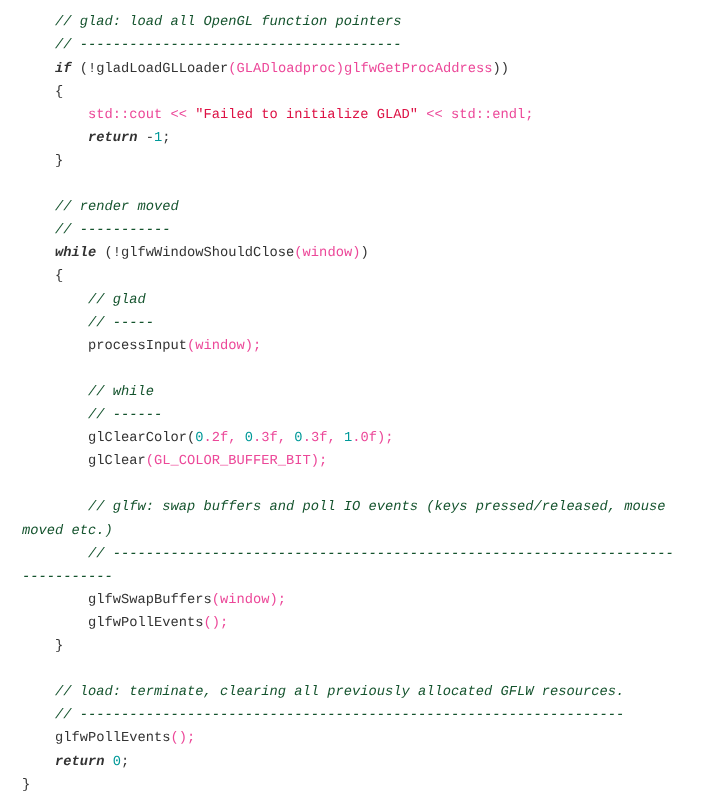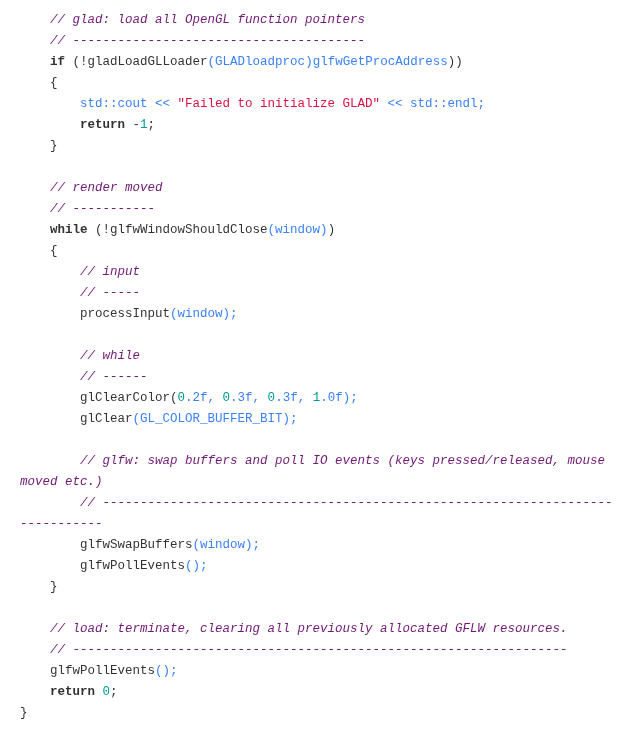--- a/index.html
+++ b/index.html
@@ -9,44 +9,44 @@
       font-family: Menlo, Monaco, Consolas, "Courier New", monospace;
       font-size: 12.5px;
       line-height: 21px;
       color: #333333;
     }
     .code-block {
       padding: 10px 20px 10px 20px;
       white-space: pre-wrap;
       word-break: break-word;
     }
-    .comment { color: #701a75; font-style: italic; }
-    .keyword { font-weight: bold; }
+    .comment { color: #14532d; font-style: italic; }
+    .keyword { font-weight: bold; font-style: italic; }
     .func { font-weight: normal; }
     .string { color: #dd1144; }
     .number { color: #009999; }
-    .ident { color: #3b82f6; }
+    .ident { color: #ec4899; }
     .punct { color: #333333; }
   </style>
 </head>
 <body>
 
 <div class="code-block">    <span class="comment">// glad: load all OpenGL function pointers</span>
     <span class="comment">// ---------------------------------------</span>
     <span class="keyword">if</span> <span class="punct">(</span><span class="punct">!</span><span class="func">gladLoadGLLoader</span><span class="ident">(GLADloadproc)</span><span class="ident">glfwGetProcAddress</span><span class="punct">))</span>
     <span class="punct">{</span>
         <span class="ident">std::cout &lt;&lt; </span><span class="string">"Failed to initialize GLAD"</span><span class="ident"> &lt;&lt; std::endl;</span>
         <span class="keyword">return</span> <span class="punct">-</span><span class="number">1</span><span class="punct">;</span>
     <span class="punct">}</span>
 
     <span class="comment">// render moved</span>
     <span class="comment">// -----------</span>
     <span class="keyword">while</span> <span class="punct">(</span><span class="punct">!</span><span class="func">glfwWindowShouldClose</span><span class="ident">(window)</span><span class="punct">)</span>
     <span class="punct">{</span>
-        <span class="comment">// input</span>
+        <span class="comment">// glad</span>
         <span class="comment">// -----</span>
         <span class="func">processInput</span><span class="ident">(window);</span>
 
         <span class="comment">// while</span>
         <span class="comment">// ------</span>
         <span class="func">glClearColor</span><span class="punct">(</span><span class="number">0</span><span class="ident">.2f, </span><span class="number">0</span><span class="ident">.3f, </span><span class="number">0</span><span class="ident">.3f, </span><span class="number">1</span><span class="ident">.0f);</span>
         <span class="func">glClear</span><span class="ident">(GL_COLOR_BUFFER_BIT);</span>
 
         <span class="comment">// glfw: swap buffers and poll IO events (keys pressed/released, mouse moved etc.)</span>
         <span class="comment">// -------------------------------------------------------------------------------</span>

